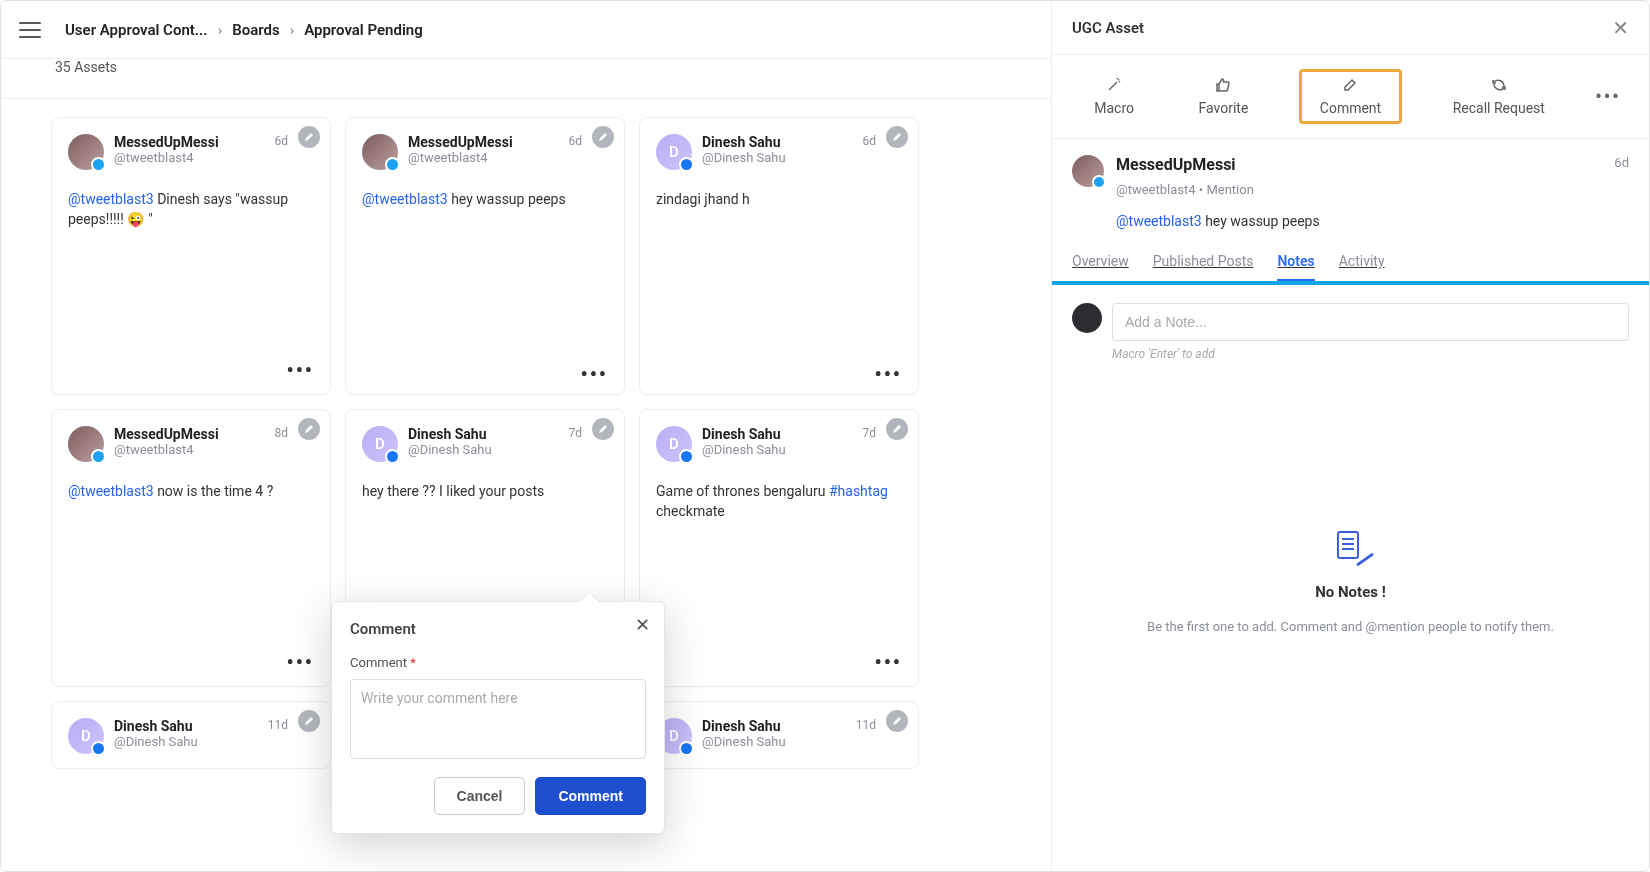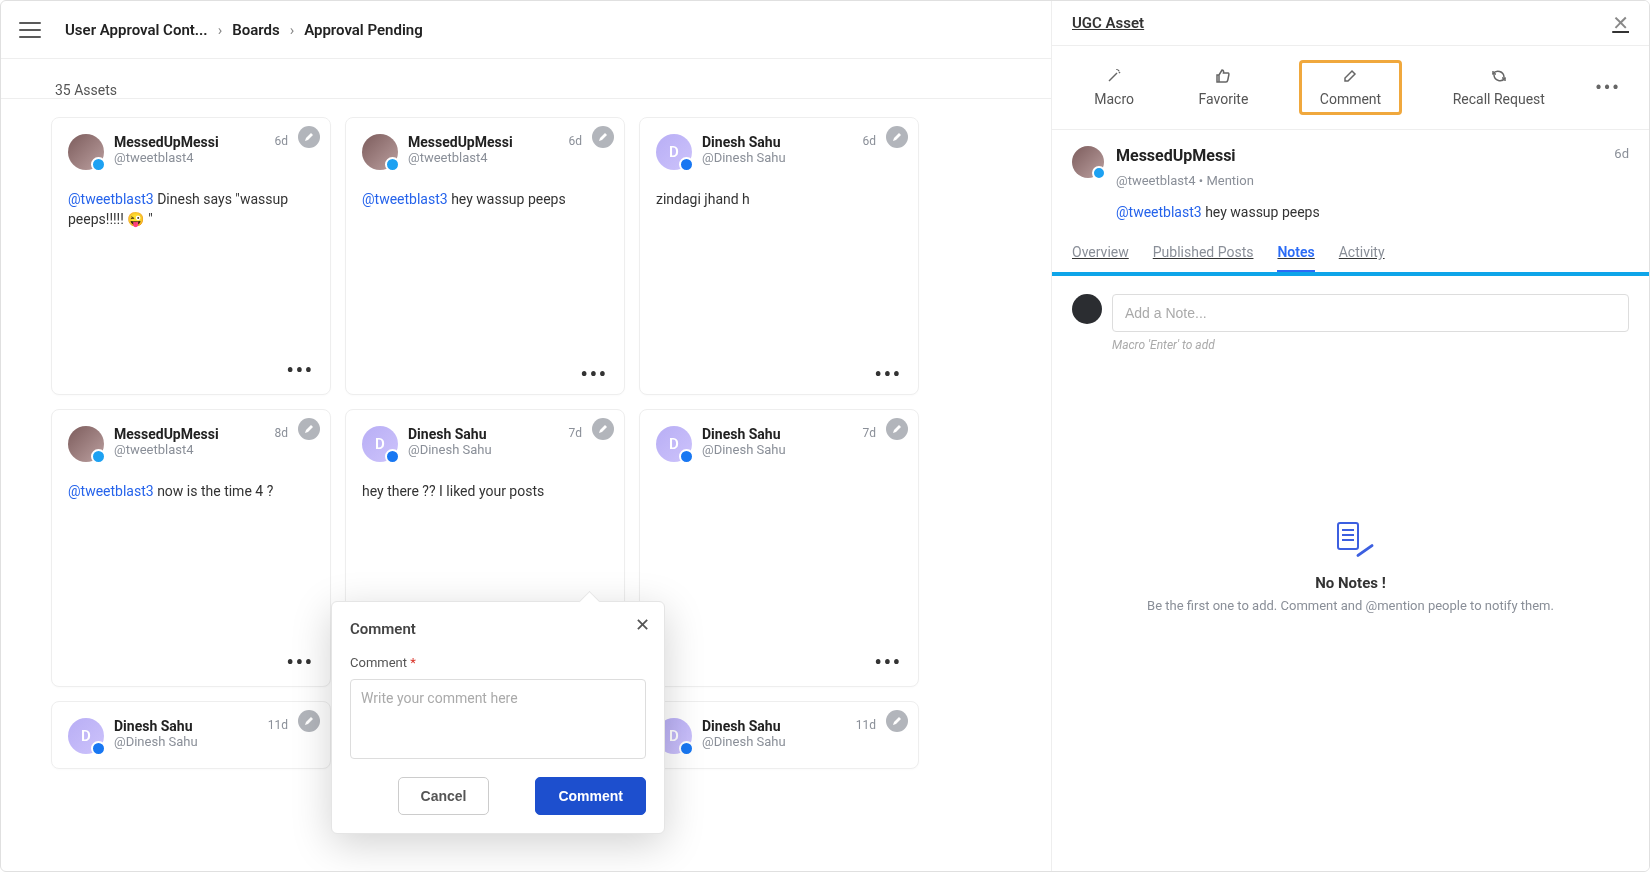--- a/index.html
+++ b/index.html
@@ -2,21 +2,21 @@
 <html><head>
 <meta charset="utf-8">
 <style>
   * { box-sizing: border-box; margin: 0; padding: 0; }
   body { font-family: -apple-system, BlinkMacSystemFont, "Segoe UI", Roboto, Helvetica, Arial, sans-serif; background:#fff; color:#333; width:1650px; height:872px; overflow:hidden; position:relative; border:1px solid #e0e0e0; border-radius:6px;}
   .top-bar { height:58px; display:flex; align-items:center; padding:0 18px; border-bottom:1px solid #eee; }
   .hamburger { width:22px; height:16px; display:flex; flex-direction:column; justify-content:space-between; cursor:pointer; margin-right:24px;}
   .hamburger span{height:2px;background:#5a5a5a;border-radius:1px;}
   .breadcrumb { font-size:15px; color:#222; font-weight:600; display:flex; align-items:center; gap:10px;}
   .breadcrumb .sep{color:#888; font-weight:400;}
-  .sub-bar { height:40px; display:flex; align-items:flex-end; padding:0 54px; border-bottom:1px solid #eee; font-size:14px; color:#555;}
+  .sub-bar { height:40px; display:flex; align-items:flex-start; padding:0 54px; border-bottom:1px solid #eee; font-size:14px; color:#555;}
   .main { position:absolute; top:98px; left:0; right:0; bottom:0; display:flex;}
   .grid-area { flex:1; padding:18px 18px 0 50px; overflow:hidden; position:relative; min-width:0;}
   .grid { display:grid; grid-template-columns: repeat(3, 280px); gap:14px; }
   .card { background:#fff; border:1px solid #eee; border-radius:8px; padding:16px; position:relative; height:278px; box-shadow:0 1px 2px rgba(0,0,0,.02);}
   .card.short{height:60px; overflow:hidden;}
   .card-header{ display:flex; align-items:flex-start; gap:10px;}
   .avatar{ width:36px; height:36px; border-radius:50%; background:linear-gradient(135deg,#7c5c5c,#bca0a0); position:relative; flex-shrink:0;}
   .avatar.purple{ background:linear-gradient(135deg,#b8aef5,#cdc3fb); display:flex; align-items:center; justify-content:center; color:#fff; font-weight:600; font-size:15px;}
   .network{ position:absolute; right:-2px; bottom:-2px; width:15px; height:15px; border-radius:50%; border:2px solid #fff;}
   .network.tw{ background:#1da1f2;}
@@ -34,27 +34,27 @@
   
   .popup{ position:absolute; width:334px; background:#fff; border:1px solid #e5e5e5; border-radius:6px; box-shadow:0 10px 40px rgba(0,0,0,.18); padding:18px; z-index:20; left:330px; top:502px;}
   .popup:before{content:"";position:absolute;top:-8px;left:250px;width:14px;height:14px;background:#fff;border-left:1px solid #e5e5e5;border-top:1px solid #e5e5e5;transform:rotate(45deg);}
   .popup h3{ font-size:15px; font-weight:600; color:#444; margin-bottom:14px;}
   .popup .close{ position:absolute; top:12px; right:14px; font-size:18px; color:#555; cursor:pointer;}
   .popup label{ font-size:13px; color:#555;}
   .popup .req{color:#d93025;}
   .popup textarea{ width:100%; height:80px; border:1px solid #ddd; border-radius:4px; margin-top:8px; padding:10px; font-family:inherit; font-size:14px; resize:none; color:#333;}
   .popup textarea::placeholder{color:#aaa;}
   .popup .btns{ display:flex; justify-content:flex-end; gap:10px; margin-top:14px;}
-  .btn{ border-radius:5px; padding:10px 22px; font-size:14px; font-weight:600; cursor:pointer;margin-left:36px;}
+  .btn{ border-radius:5px; padding:10px 22px; font-size:14px; font-weight:600; cursor:pointer;}
   .btn-sec{ background:#fff; border:1px solid #ccc; color:#555;}
   .btn-pri{ background:#1d4fce; border:1px solid #1d4fce; color:#fff;}
   
   
   .panel{ width:598px; border-left:1px solid #eee; height:calc(872px); position:absolute; right:0; top:0; background:#fff;}
-  .panel .phdr{ height:45px; display:flex; align-items:center; padding:0 20px; border-bottom:1px solid #eee; justify-content:space-between;text-decoration:underline;}
+  .panel .phdr{ height:54px; display:flex; align-items:center; padding:0 20px; border-bottom:1px solid #eee; justify-content:space-between;}
   .phdr-title{ font-size:15px; font-weight:600; color:#333;}
   .pclose{ font-size:20px; color:#888; cursor:pointer;}
   .actions{ display:flex; align-items:center; justify-content:space-around; padding:14px 10px; border-bottom:1px solid #eee; font-size:14px; color:#555;}
   .act{ display:flex; align-items:center; gap:7px; cursor:pointer; padding:6px 14px;flex-direction:column;}
   .act.hl{ border:3px solid #f0a83d; border-radius:4px; padding:5px 18px;}
   .act-ico{width:16px;height:16px;display:inline-flex;align-items:center;justify-content:center;}
   .more-dots{font-size:18px;letter-spacing:2px;color:#666;cursor:pointer;font-weight:700;}
   
   .asset-hd{ padding:16px 20px; display:flex; gap:12px; align-items:flex-start;}
   .asset-av{width:32px;height:32px;border-radius:50%;background:linear-gradient(135deg,#7c5c5c,#bca0a0);position:relative;flex-shrink:0;}
@@ -76,21 +76,21 @@
   .note-input{ flex:1; border:1px solid #ddd; border-radius:4px; padding:10px 12px; font-size:14px; color:#333;}
   .note-input::placeholder{color:#aaa;}
   .hint{ font-size:12px; color:#aaa; font-style:italic; margin-left:40px; margin-top:6px;}
   
   .empty{ text-align:center; margin-top:170px;}
   .empty-ico{ display:inline-block; position:relative; width:48px; height:32px;}
   .doc{width:22px;height:28px;border:2px solid #3c5fe0;border-radius:3px;position:absolute;left:10px;top:0;}
   .doc:before{content:"";position:absolute;left:3px;top:5px;width:12px;height:2px;background:#3c5fe0;box-shadow:0 5px 0 #3c5fe0,0 10px 0 #3c5fe0;}
   .pen{width:20px;height:3px;background:#3c5fe0;position:absolute;right:0;bottom:2px;transform:rotate(-35deg);border-radius:2px;}
   .empty-t{ font-weight:700; font-size:15px; color:#333; margin-top:16px;}
-  .empty-s{ font-size:13px; color:#8a8f98; margin-top:6px;}
+  .empty-s{ font-size:13px; color:#8a8f98; margin-top:18px;}
 </style>
 </head>
 <body>
 
 <div class="top-bar">
   <div class="hamburger">
       <span></span>
       <span></span>
       <span></span>
     </div>
@@ -207,20 +207,21 @@
               <div class="uname">Dinesh Sahu</div>
               <div class="uhandle">@Dinesh Sahu</div>
             </div>
           </div>
           <div class="time">7d</div>
           <div class="pencil">
             <svg width="10" height="10" viewBox="0 0 10 10" fill="#fff">
               <path d="M1 9l1-3 5-5 2 2-5 5-3 1z"></path>
             </svg>
           </div>
+          <div class="card-body"><span>Game of thrones bengaluru </span><span class="mention">#hashtag</span><span> checkmate</span></div>
           <div class="dots">•••</div>
         </div>
         <div class="card short" style="height: 68px;">
           <div class="card-header">
             <div class="avatar purple">D<span class="network fb"></span></div>
             <div class="card-user">
               <div class="uname">Dinesh Sahu</div>
               <div class="uhandle">@Dinesh Sahu</div>
             </div>
           </div>

